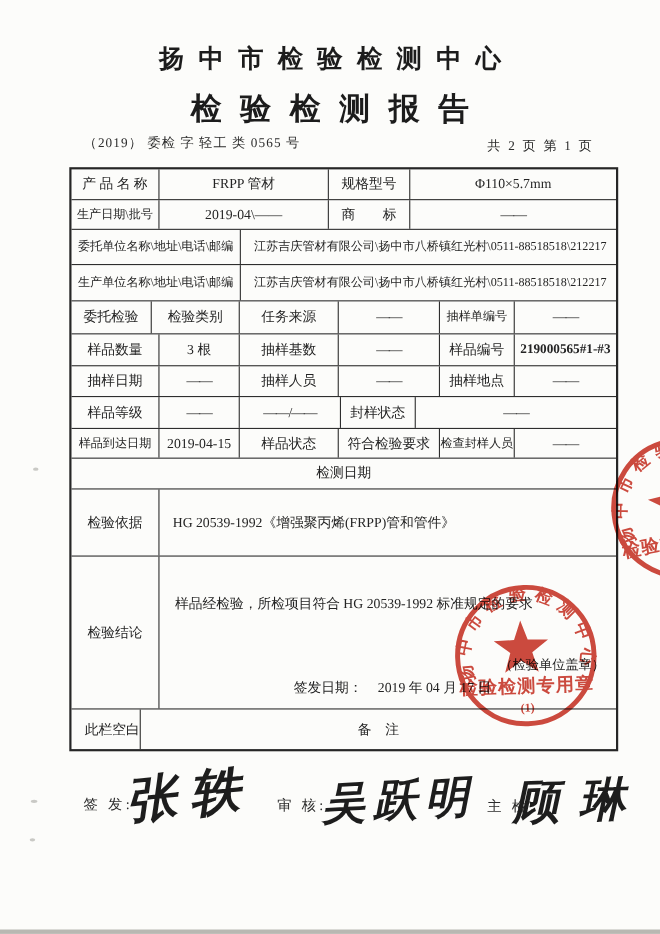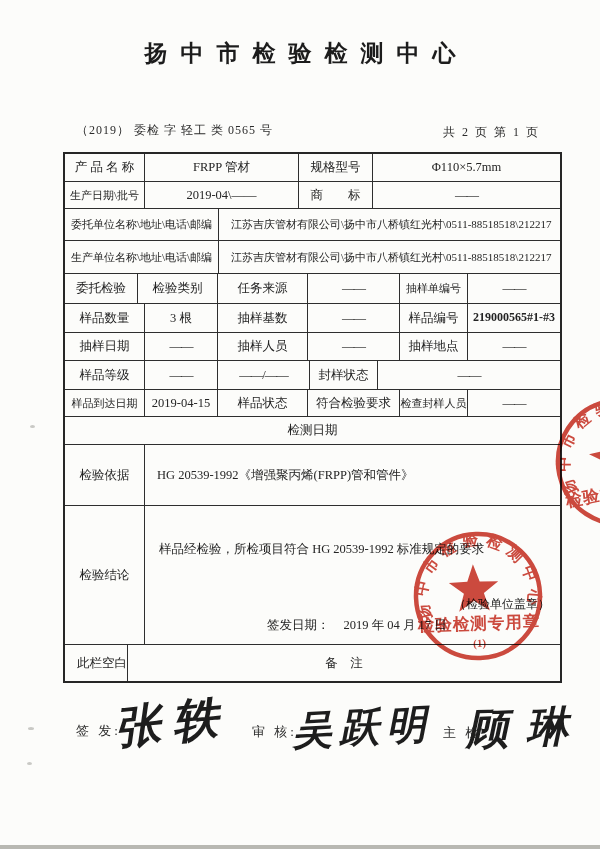--- a/index.html
+++ b/index.html
@@ -59,20 +59,21 @@
   .sig3{left:466px;top:700px;font-size:42px;letter-spacing:18px;transform:rotate(-2deg);}
   .scan-bottom2{position:absolute;left:0;right:0;bottom:0;height:4px;background:#b8b8b2;}
   .speck{position:absolute;background:#c9c9c5;border-radius:50%;}
 </style>
 </head>
 <body>
 
 <div id="page">
 
   <div class="org-title">扬中市检验检测中心</div>
+  <div class="report-title">检验检测报告</div>
   <div class="doc-no">（2019） 委检 字 轻工 类 0565 号</div>
   <div class="page-info">共 2 页 第 1 页</div>
 
   <div class="tbl">
 
     <div class="tr" style="height:27px">
       <div class="td" style="width:80px">产 品 名 称</div>
       <div class="td" style="width:154px">FRPP 管材</div>
       <div class="td" style="width:74px">规格型号</div>
       <div class="td">Φ110×5.7mm</div>

